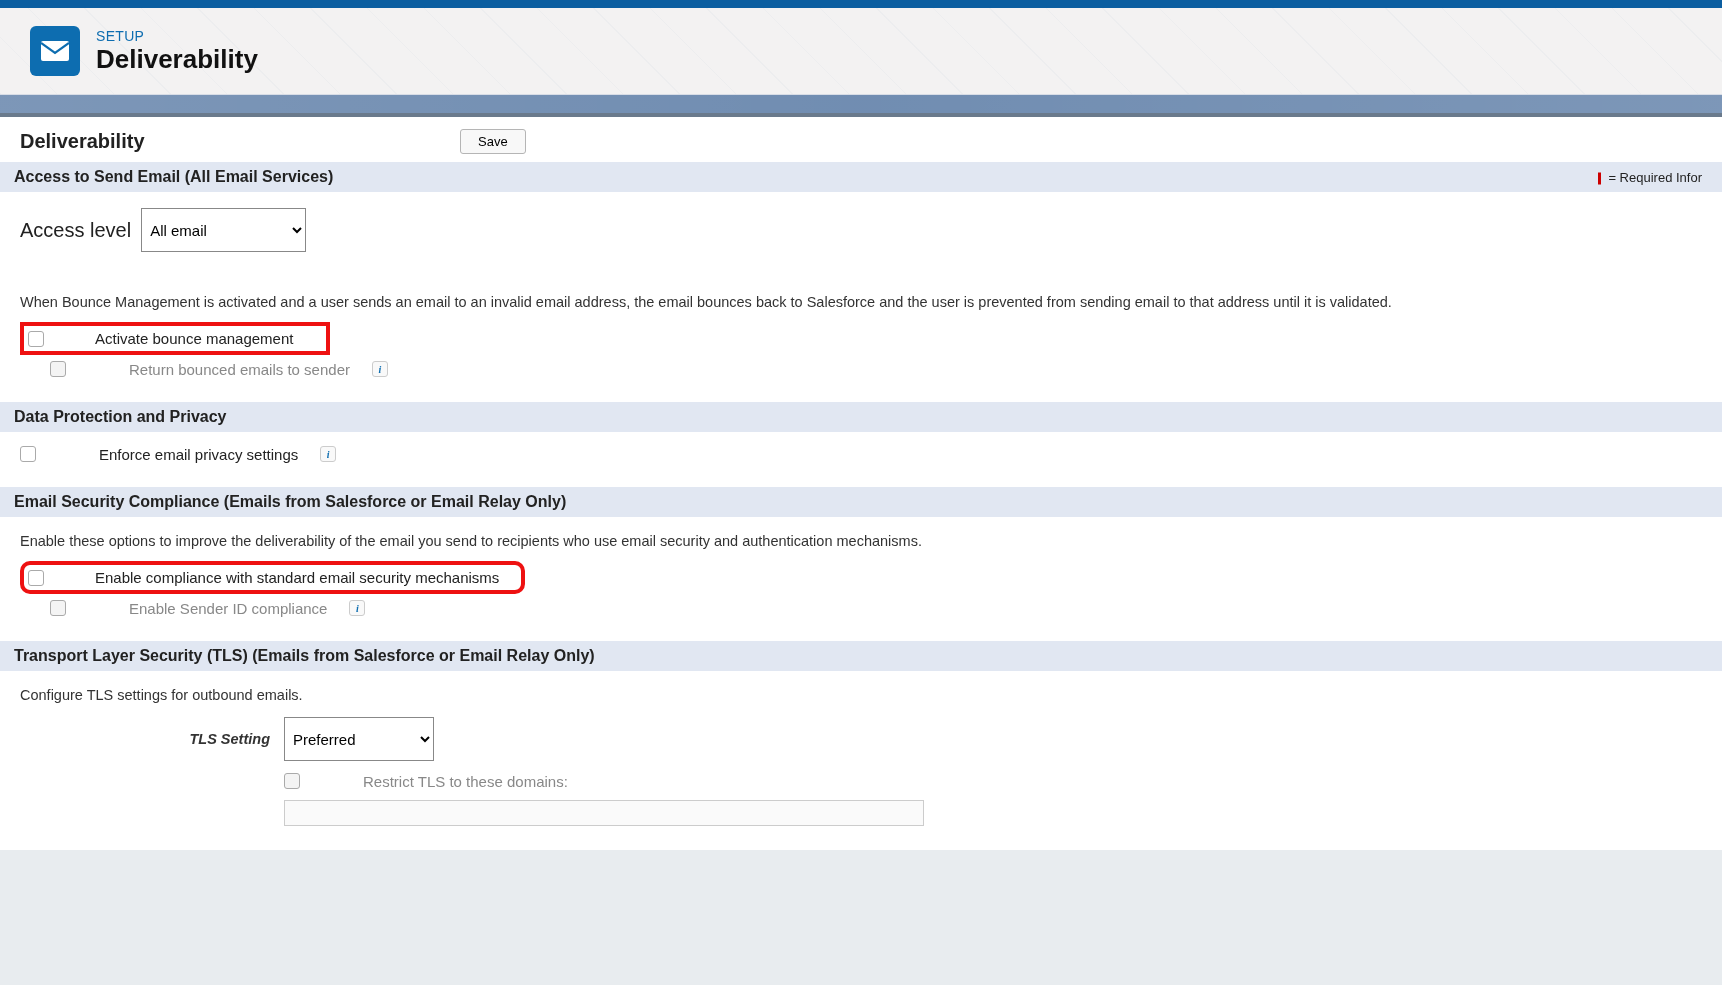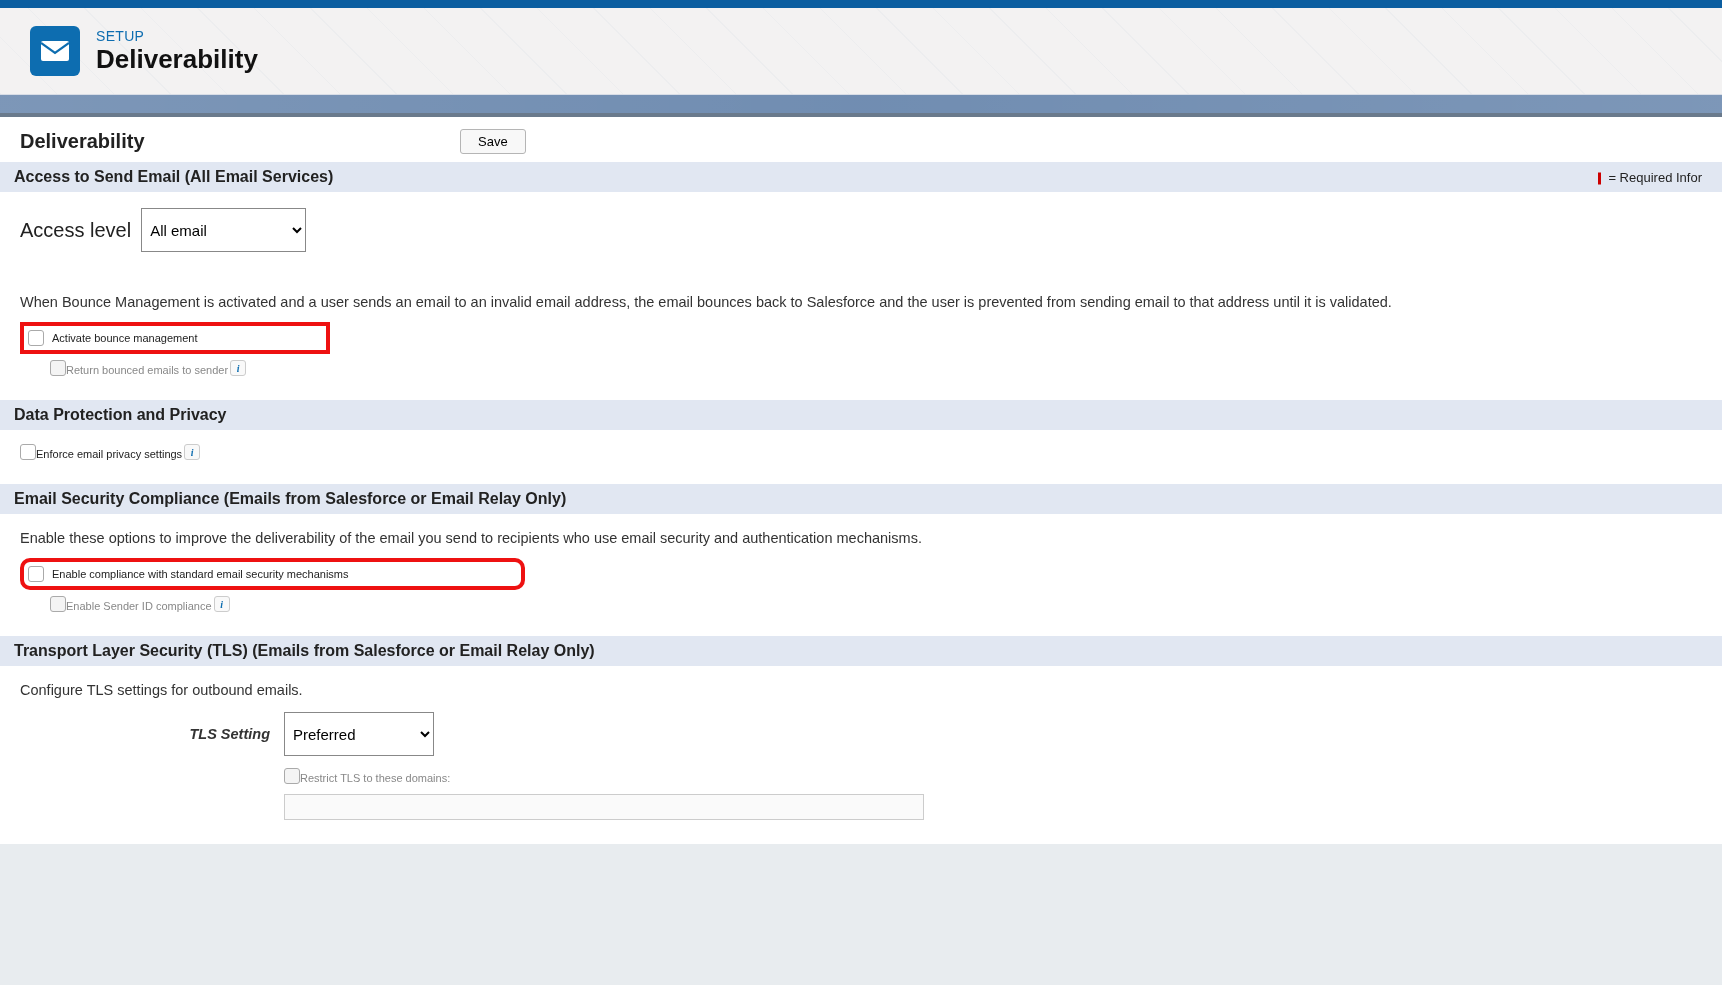--- a/index.html
+++ b/index.html
@@ -120,22 +120,22 @@
     select {
       font-size: 15px;
       padding: 2px 4px;
       border: 1px solid #888;
       background: #fff;
       min-width: 165px;
       height: 44px;
     }
     .checkbox-row {
       display: flex;
-      align-items: flex-end;
-      gap: 0;
+      align-items: flex-start;
+      gap: 20px;
       padding: 4px 0;
     }
     .checkbox-row.indent {
       margin-left: 30px;
     }
     input[type="checkbox"] {
       width: 16px;
       height: 16px;
       border: 1.5px solid #aaa;
       border-radius: 3px;
@@ -201,21 +201,22 @@
       width: 640px;
       height: 26px;
       border: 1px solid #ccc;
       background: #fafafa;
       margin-top: 6px;
     }
     .disabled-text {
       color: #888;
     }
     .cb-label {
-      font-size: 11px;
+      font-size: 15px;
+      margin-left: 43px;
     }
   </style>
 </head>
 <body>
 
 <div class="top-bar"></div>
 
 <div class="header-region">
   <div class="header-icon">
     <svg width="28" height="20" viewBox="0 0 28 20" fill="none">

